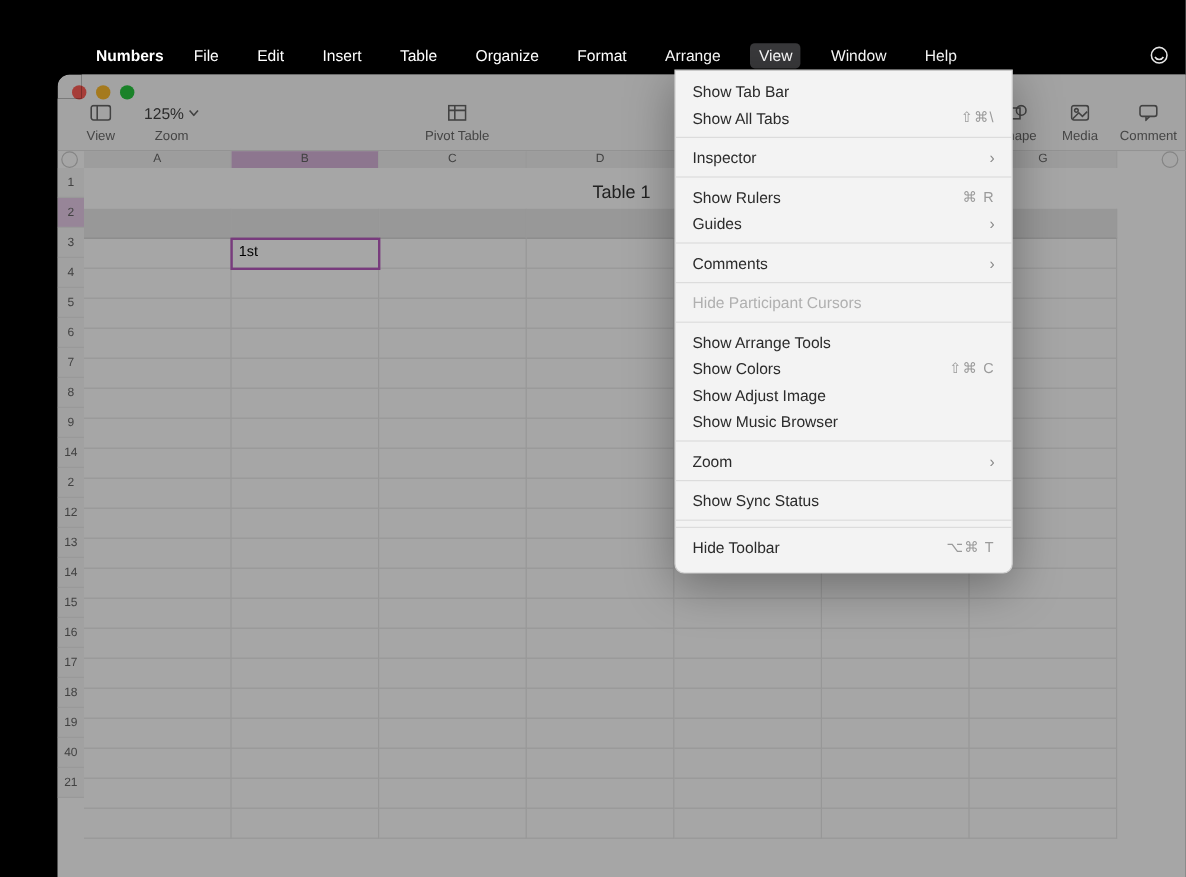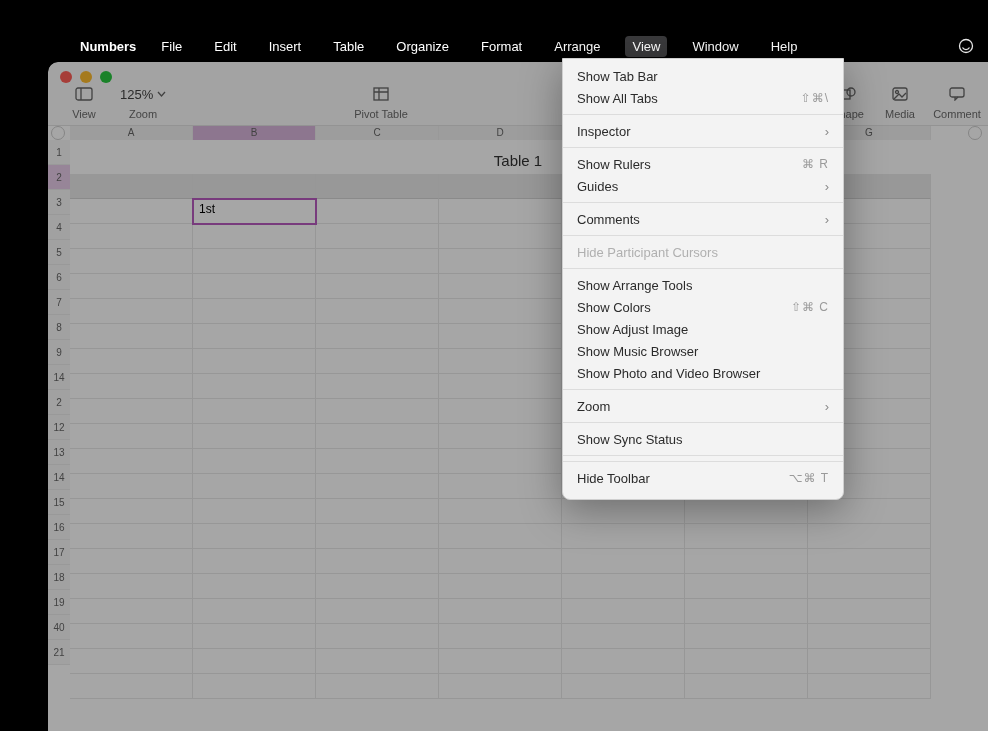--- a/index.html
+++ b/index.html
@@ -410,23 +410,20 @@
     <div class="mi">
       <span>Show Colors</span>
       <span class="short">⇧⌘ C</span>
     </div>
     <div class="mi">
       <span>Show Adjust Image</span>
     </div>
     <div class="mi">
       <span>Show Music Browser</span>
     </div>
-    <div class="mi">
-      <span>Show Photo and Video Browser</span>
-    </div>
     <hr>
     <div class="mi">
       <span>Zoom</span>
       <span class="sub">›</span>
     </div>
     <hr>
     <div class="mi">
       <span>Show Sync Status</span>
     </div>
     <hr>

